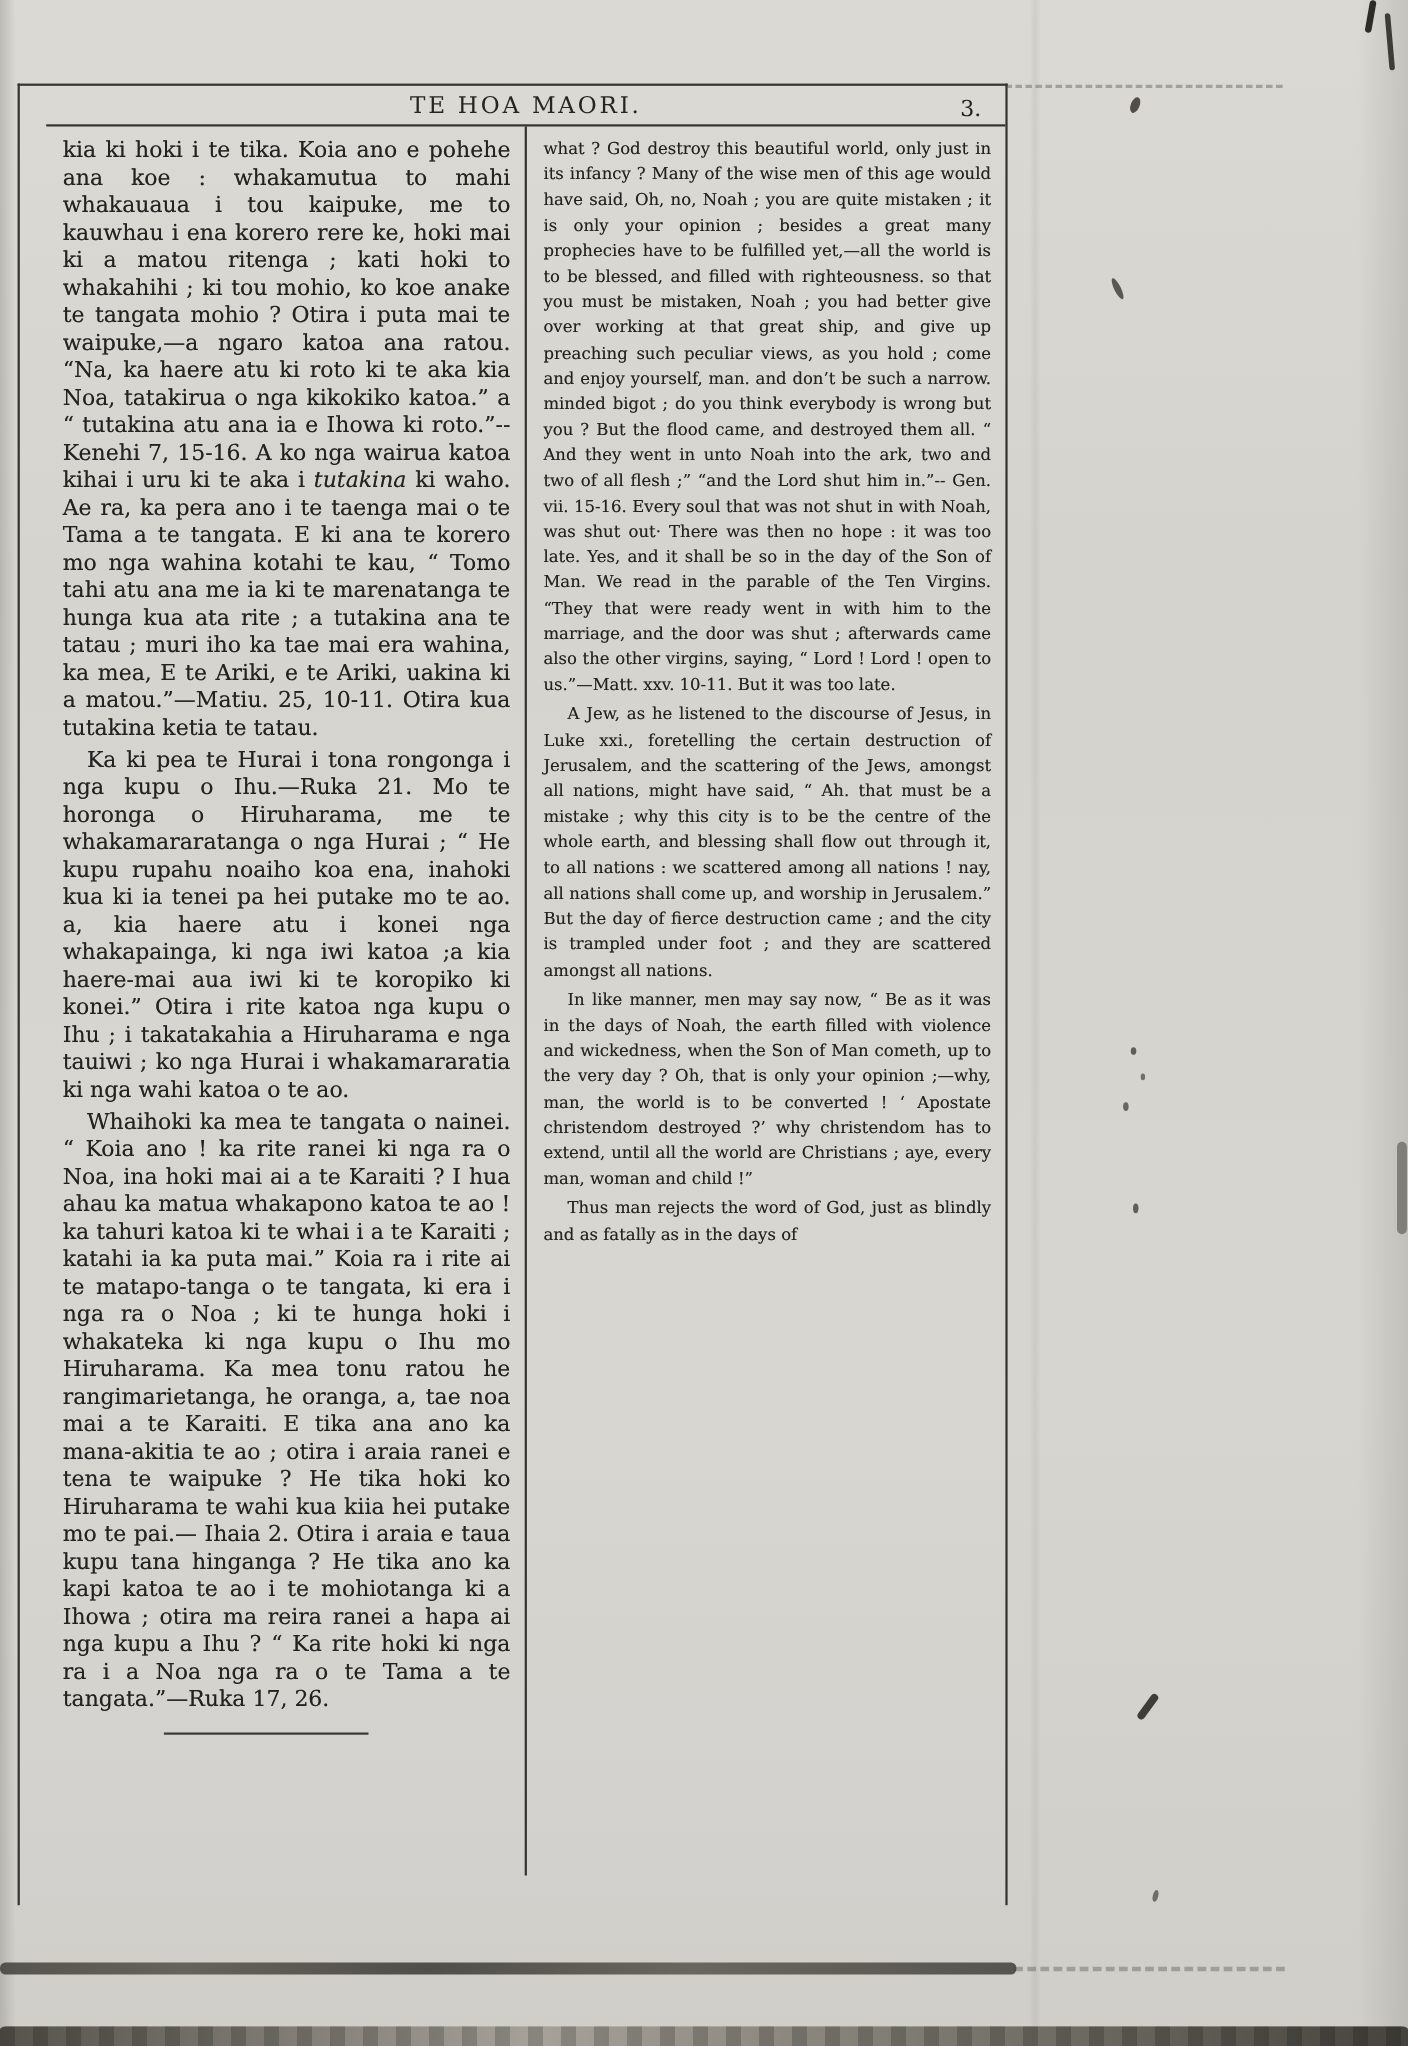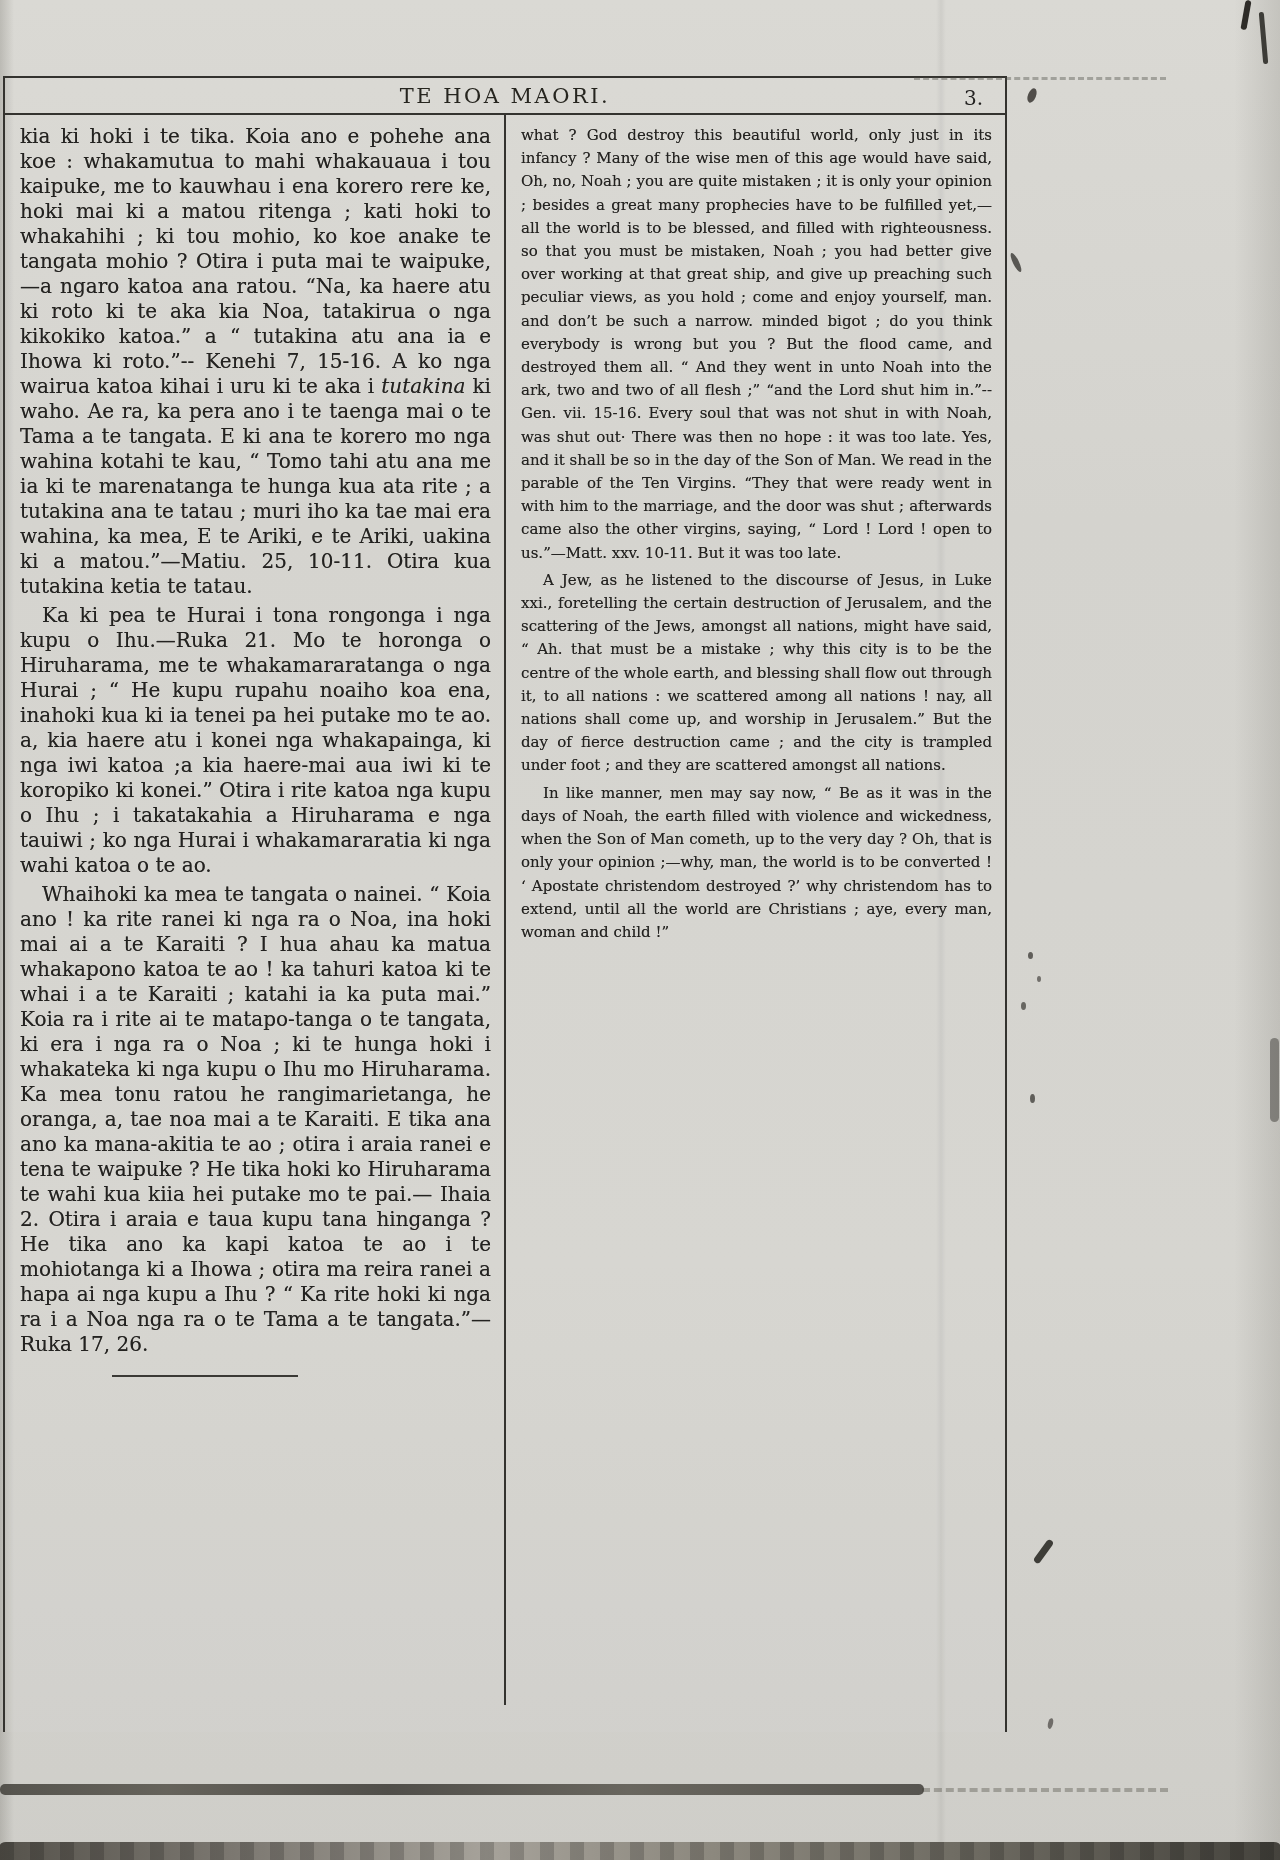--- a/index.html
+++ b/index.html
@@ -12,23 +12,24 @@
       linear-gradient(270deg, rgba(110,108,100,.20) 0px, rgba(110,108,100,0) 46px),
       linear-gradient(180deg, #dad9d4 0%, #d4d3ce 28%, #d6d5d0 68%, #cfcec9 100%);
     font-family: "DejaVu Serif", "Liberation Serif", serif;
     color: #222120;
   }
   .fold-streak{
     position:absolute; top:0; left:936px; width:10px; height:1860px;
     background: linear-gradient(90deg, rgba(0,0,0,0) 0%, rgba(0,0,0,.05) 50%, rgba(0,0,0,0) 100%);
   }
   .frame {
-    position: absolute; left: 3px; top: 76px; width: 1004px; height: 1656px;
+    position: absolute; left: 16px; top: 76px; width: 900px; height: 1656px;
     border: 2px solid #34332f; border-bottom: none;
     background: rgba(255,255,255,.04);
+    padding-left: 24px;
   }
   .masthead {
     position: relative; height: 37px; border-bottom: 2px solid #34332f;
     display: flex; align-items: center; justify-content: center;
   }
   .masthead .title { font-size: 21px; letter-spacing: 2.5px; color: #26251f; }
   .masthead .pageno { position: absolute; right: 22px; top: 8px; font-size: 20px; }
   .columns { display: flex; height: 1590px; }
   .col { flex: 1; padding: 9px 13px 0 15px; text-align: justify; color: #232220;
          text-shadow: 0 0 .5px rgba(40,38,34,.55); }
@@ -86,20 +87,21 @@
     <div class="col col-left">
       <p>kia ki hoki i te tika.  Koia ano e pohehe ana koe :  whakamutua to mahi whakauaua i tou kaipuke, me to kauwhau i ena korero rere ke, hoki mai ki a matou ritenga ;  kati hoki to whakahihi ; ki tou mohio,  ko koe anake te tangata mohio ?  Otira i puta mai te waipuke,—a ngaro katoa ana ratou. “Na, ka haere atu ki roto ki te aka kia Noa, tatakirua o nga kikokiko katoa.” a “ tutakina atu ana ia e Ihowa ki roto.”-- Kenehi 7, 15-16.  A ko nga wairua katoa kihai i uru ki te aka i <i>tutakina</i> ki waho.  Ae ra, ka pera ano i te taenga mai o te Tama a te tangata.  E ki ana te korero mo nga wahina kotahi te kau, “ Tomo tahi atu ana me ia ki te marenatanga te hunga kua ata rite ; a tutakina ana te tatau ; muri iho ka tae mai era wahina, ka mea, E te Ariki, e te Ariki, uakina ki a matou.”—Matiu. 25, 10-11.  Otira kua tutakina ketia te tatau.</p>
       <p>Ka ki pea te Hurai i tona rongonga i nga kupu o Ihu.—Ruka 21.  Mo te horonga o Hiruharama, me te whakamararatanga o nga Hurai ;  “ He kupu rupahu noaiho koa ena, inahoki kua ki ia tenei pa hei putake mo te ao. a, kia haere atu i konei nga whakapainga, ki nga iwi katoa ;a kia haere-mai aua iwi ki te koropiko ki konei.”  Otira i rite katoa nga kupu o Ihu ; i takatakahia a Hiruharama e nga tauiwi ; ko nga Hurai i whakamararatia ki nga wahi katoa o te ao.</p>
       <p>Whaihoki ka mea te tangata o nainei. “ Koia ano !  ka rite ranei ki nga ra o Noa, ina hoki mai ai a te Karaiti ?    I hua ahau ka matua whakapono katoa te ao !  ka tahuri katoa ki te whai i a te Karaiti ;  katahi ia ka puta mai.” Koia ra i rite ai te matapo-tanga o te tangata, ki era i nga ra o Noa ; ki te hunga hoki i whakateka ki nga kupu o Ihu mo Hiruharama.  Ka mea tonu ratou he rangimarietanga, he oranga, a, tae noa mai a te Karaiti.  E tika ana ano ka mana-akitia te ao ;  otira i araia ranei e tena te waipuke ?   He tika hoki ko Hiruharama te wahi kua kiia hei putake mo te pai.— Ihaia 2.  Otira i araia e taua kupu tana hinganga ?  He tika ano ka kapi katoa te ao i te mohiotanga ki a Ihowa ; otira ma reira ranei a hapa ai nga kupu a Ihu ?  “ Ka rite hoki ki nga ra i a Noa nga ra o te Tama a te tangata.”—Ruka 17, 26.</p>
       <div class="end-rule"></div>
     </div>
     <div class="col col-right">
       <p>what ?  God destroy this beautiful world, only just in its infancy ?   Many of  the wise men of this age would have said, Oh, no, Noah ; you are quite mistaken ;  it is only your opinion ;  besides a great many prophecies have to be fulfilled yet,—all the world is to be blessed, and filled with righteousness. so that you must be mistaken, Noah ; you had better give over working at that great ship, and give up preaching such peculiar views, as you hold ; come and enjoy yourself, man. and don’t be such a narrow. minded bigot ; do you think everybody is wrong but you ?   But the flood came, and destroyed them all.  “ And they went in unto Noah into the ark, two and two of all flesh ;”  “and the Lord shut him in.”-- Gen. vii. 15-16.  Every soul that was not shut in with Noah, was shut out·  There was then no hope :  it was too late.  Yes, and it shall be so in the day of the Son of Man.  We read in the parable of the Ten Virgins. “They that were ready went in with him to the marriage, and the door was shut ; afterwards came also the other virgins, saying, “ Lord !  Lord !  open to us.”—Matt. xxv. 10-11.   But it was too late.</p>
       <p>A Jew, as he listened to the discourse of Jesus, in Luke xxi., foretelling the certain destruction of Jerusalem, and the scattering of the Jews, amongst all nations, might have said, “ Ah. that must be a mistake ;  why this city is to be the centre of the whole earth, and blessing shall flow out through it, to all nations :  we scattered among all nations !  nay, all nations shall come up, and worship in Jerusalem.”  But the day of fierce destruction came ;  and the city is trampled under foot ; and they are scattered amongst all nations.</p>
       <p>In like manner, men may say now, “ Be as it was in the days of Noah, the earth filled with violence and wickedness, when the Son of Man cometh, up to the very day ?  Oh, that is only your opinion ;—why, man, the world is to be converted !   ‘ Apostate christendom destroyed ?’ why christendom has to extend, until all the world are Christians ; aye, every man, woman and child !”</p>
+      <p>Thus man rejects the word of God, just as blindly and as fatally as in the days of</p>
     </div>
   </div>
 </div>
 
 <div class="dash-ext"></div>
 <div class="art a-corner1"></div>
 <div class="art a-corner2"></div>
 <div class="art a-hook1"></div>
 <div class="art a-hook2"></div>
 <div class="art a-speck1"></div>

